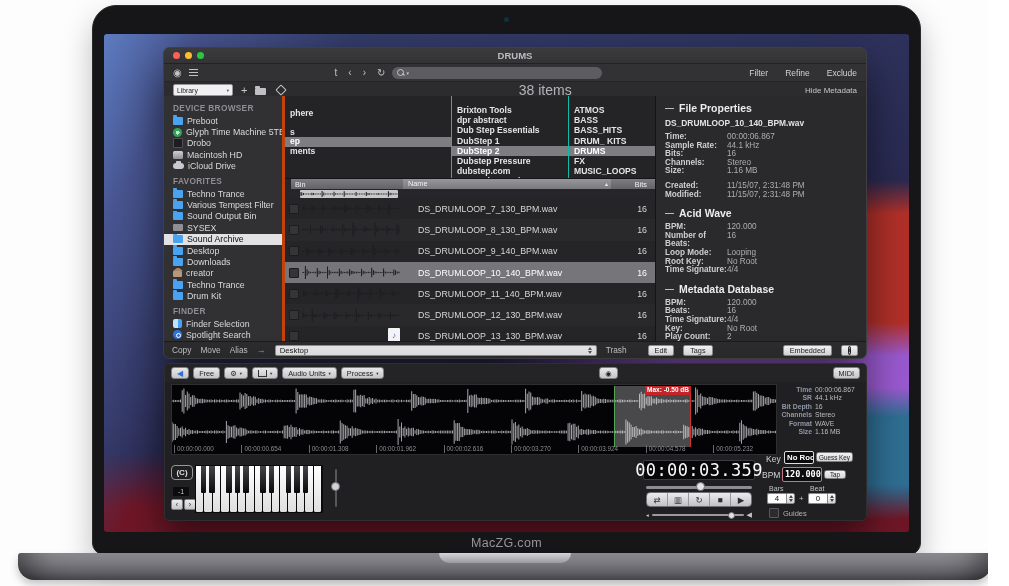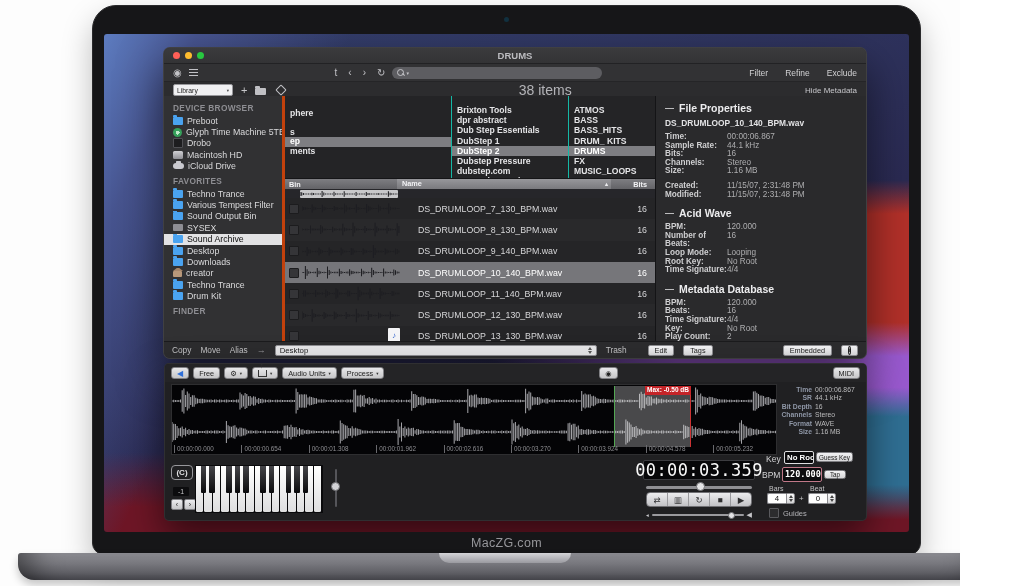--- a/index.html
+++ b/index.html
@@ -1,17 +1,17 @@
 <!DOCTYPE html>
 <html><head>
 <meta charset="utf-8">
 <style>
   html,body{margin:0;padding:0;background:#fff;}
   .page{position:relative;width:960px;height:586px;background:#fdfdfd;overflow:hidden;
-        font-family:"Liberation Sans",sans-serif;-webkit-font-smoothing:antialiased;}
+        font-family:"Liberation Sans",sans-serif;padding-left:28px;-webkit-font-smoothing:antialiased;}
   .lcd{font-family:"DejaVu Sans Mono",monospace;}
 
   
   .lid{position:absolute;left:92px;top:5px;width:827px;height:548px;background:#161618;
        border:1px solid #2a2a2c;border-radius:24px 24px 12px 12px;box-shadow:0 14px 30px rgba(0,0,0,.25);}
   .cam{position:absolute;top:11px;left:50%;width:5px;height:5px;margin-left:-2.5px;border-radius:50%;background:#11303f;}
   .brand{position:absolute;left:0;right:0;bottom:0;height:22px;display:flex;align-items:center;justify-content:center;
          color:#96969a;font-size:12.5px;letter-spacing:.3px;}
   .base{position:absolute;left:18px;top:553px;width:973px;height:27px;border-radius:3px 3px 16px 16px;
         background:linear-gradient(180deg,#8d8d93 0%,#77777d 40%,#606066 72%,#45454b 100%);
@@ -86,21 +86,21 @@
   .bcol1{width:167px;padding-top:13px;}
   .bcol2{width:117px;}
   .bcol3{flex:1;border-right:none;}
   .brow{height:10.2px;line-height:10.2px;font-size:8.6px;font-weight:bold;color:#e4e4e6;padding-left:5px;white-space:nowrap;overflow:hidden;}
   .bcol1 .brow{height:9.4px;line-height:9.4px;}
   .brow.sel{background:#7e7e82;color:#fff;}
 
   
   .filelist{flex:1;display:flex;flex-direction:column;background:#26262a;min-height:0;}
   .flhead{height:10px;display:flex;align-items:center;background:linear-gradient(#7e7e82,#636367);
-          font-size:7.3px;font-weight:bold;color:#f2f2f4;flex:0 0 auto;}
+          font-size:7.3px;font-weight:normal;color:#f2f2f4;flex:0 0 auto;margin-left:6px;}
   .flhead .hbin{width:112px;padding-left:4px;box-sizing:border-box;}
   .flhead .hname{flex:1;background:linear-gradient(#97979b,#7a7a7e);height:100%;line-height:10px;padding-left:5px;display:flex;align-items:center;}
   .flhead .hsort{margin-left:auto;margin-right:3px;font-size:6px;color:#ececee;}
   .flhead .hbits{width:44px;text-align:right;padding-right:8px;box-sizing:border-box;}
   .flrows{flex:1;overflow:hidden;}
   .flpartial{height:9px;display:flex;padding-left:15px;overflow:hidden;align-items:flex-end;}
   .flpartial .thumb{height:8px;}
   .filerow{height:21.3px;display:flex;align-items:center;padding-left:4px;}
   .filerow:nth-child(even){background:#29292b;}
   .filerow:nth-child(odd){background:#252527;}
@@ -349,20 +349,31 @@
                 <div class="siderow">
                   <span class="ic ic-folder"></span>
                   <span>Techno Trance</span>
                 </div>
                 <div class="siderow">
                   <span class="ic ic-folder"></span>
                   <span>Drum Kit</span>
                 </div>
               </div>
             <div class="sectitle">FINDER</div>
+            <div>
+
+            <div class="siderow">
+                  <span class="ic ic-finder"></span>
+                  <span>Finder Selection</span>
+                </div>
+                <div class="siderow">
+                  <span class="ic ic-spotlight"></span>
+                  <span>Spotlight Search</span>
+                </div>
+              </div>
           </div>
 
           <div class="main">
 
             <div class="bcols">
               <div class="bcol bcol1">
 
               <div class="brow">phere</div>
                   <div class="brow"></div>
                   <div class="brow">s</div>

